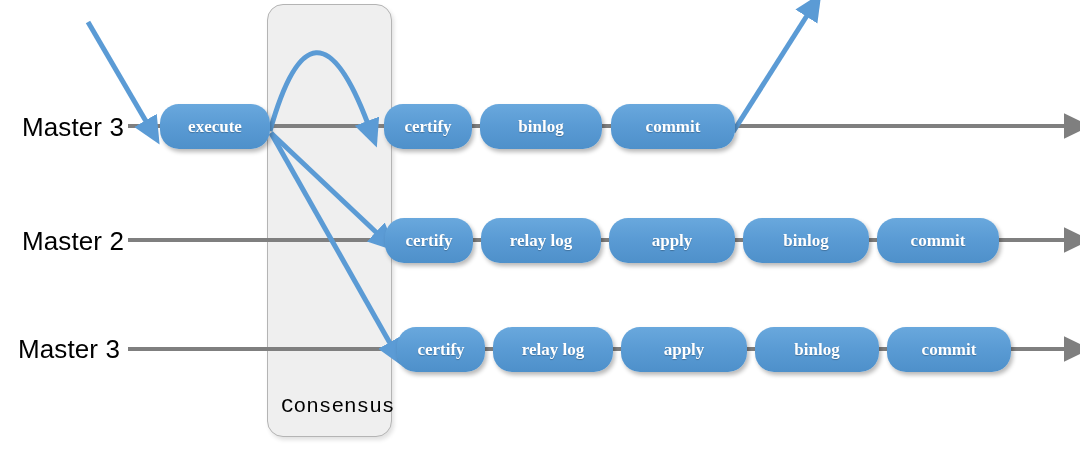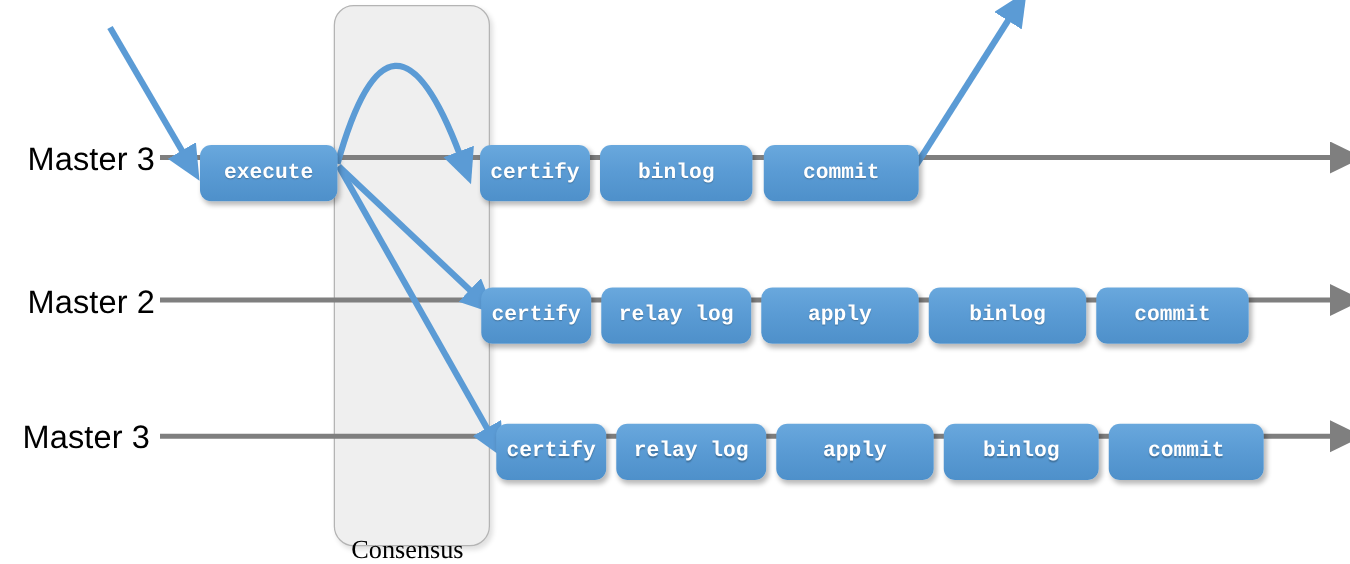--- a/index.html
+++ b/index.html
@@ -30,48 +30,46 @@
     position: absolute;
     font-size: 26px;
     color: #000000;
     font-family: "Liberation Sans", sans-serif;
     white-space: nowrap;
     letter-spacing: 0.1px;
   }
   .stage-box {
     position: absolute;
     box-sizing: border-box;
-    border-radius: 9px;
+    border-radius: 19px;
     background: linear-gradient(180deg, #69a8dd 0%, #5a9bd4 48%, #4e90ca 100%);
     box-shadow: 2px 3px 4px rgba(0,0,0,0.28);
     color: #ffffff;
     font-weight: bold;
     font-size: 17px;
     display: flex;
     align-items: center;
     justify-content: center;
     text-shadow: 0 1px 1px rgba(0,0,0,0.25);
-    font-family: Liberation Mono, monospace;
-    margin-top: 12px;
+    font-family: Liberation Serif, serif;
   }
   .consensus-box {
     position: absolute;
     box-sizing: border-box;
     border: 1.5px solid #b4b4b4;
     border-radius: 16px;
     background: #efefef;
     box-shadow: 2px 3px 4px rgba(0,0,0,0.12);
   }
   .consensus-label {
     position: absolute;
     font-size: 21px;
     color: #000000;
-    font-family: Liberation Serif, serif;
+    font-family: Liberation Mono, monospace;
     white-space: nowrap;
-    margin-top: 32px;
   }
 </style>
 </head>
 <body>
 
 <div id="stage">
 
   <div class="consensus-box" style="left: 267px; top: 4px; width: 125px; height: 433px;"></div>
   <div class="consensus-label" style="left: 281px; top: 395px;">Consensus</div>
 

